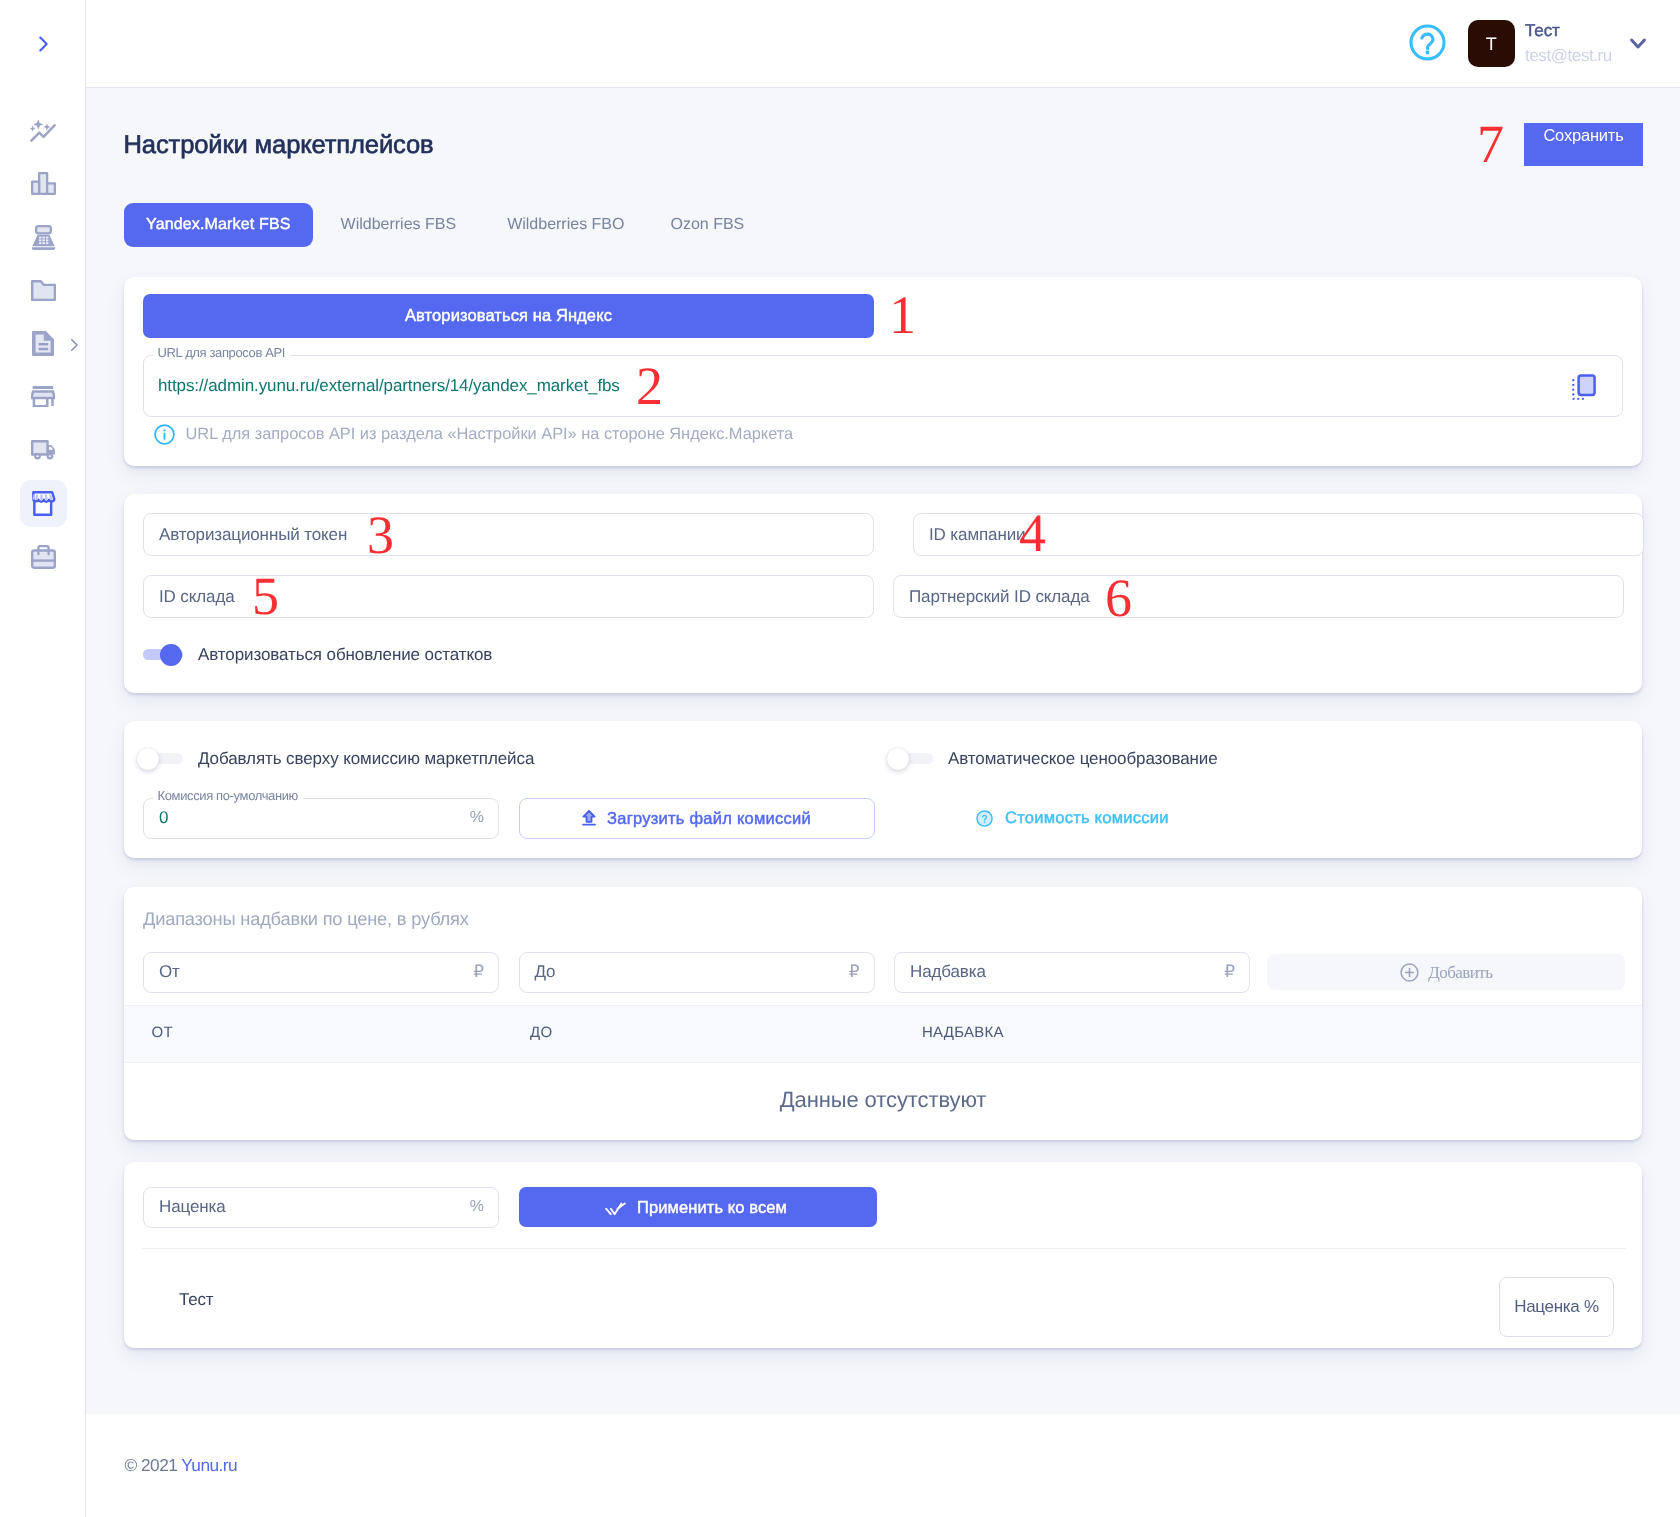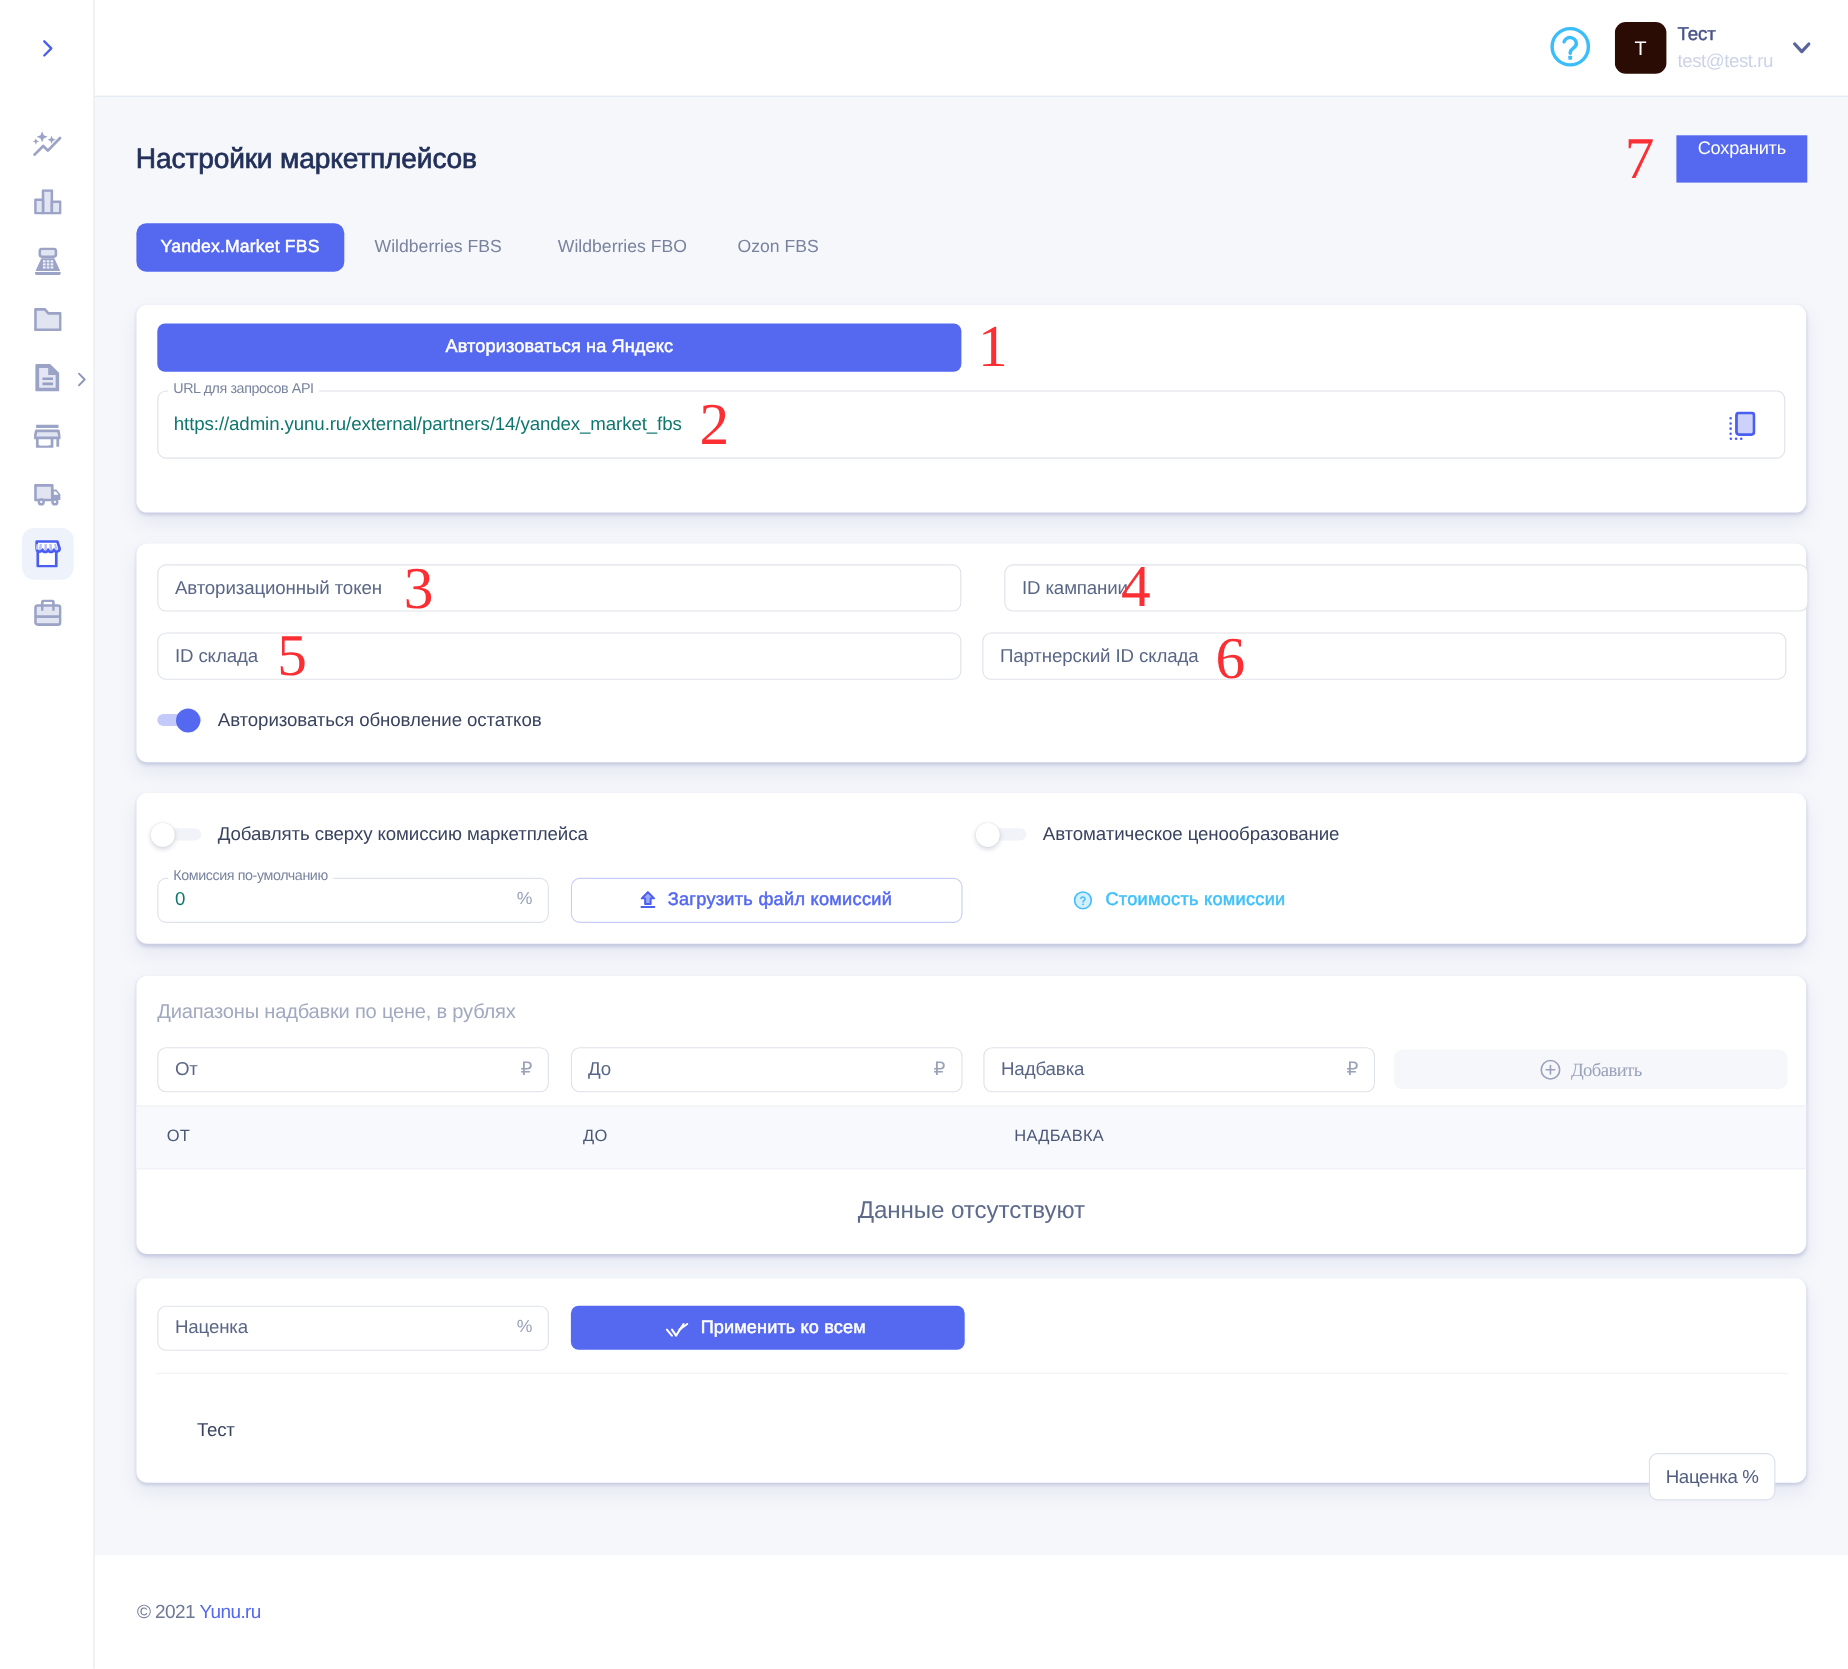--- a/index.html
+++ b/index.html
@@ -148,23 +148,23 @@
   .rng-empty{position:absolute;left:0;top:176px;width:1518px;height:74px;display:flex;
              align-items:center;justify-content:center;font-size:22px;color:#5d6a89;letter-spacing:-0.1px;}
 
   
   #card-mk{top:1162px;height:186px;}
   #f-markup{left:19px;top:24.5px;width:356px;height:41px;}
   #btn-apply{position:absolute;left:394.5px;top:25px;width:358px;height:40px;gap:8px;}
   .mk-sep{position:absolute;left:18px;top:86px;width:1484px;height:1px;background:#f0f1f6;}
   .mk-name{position:absolute;left:55px;top:129px;font-size:17px;color:#39435f;line-height:18px;
            letter-spacing:-0.2px;}
-  .mk-btn{position:absolute;left:1375px;top:115px;width:115px;height:43px;box-sizing:border-box;
+  .mk-btn{position:absolute;left:1375px;top:115px;width:115px;height:60px;box-sizing:border-box;
           background:#fff;border:1px solid #dadfea;border-radius:8px;color:#525e80;font-size:17px;
-          font-family:inherit;cursor:pointer;letter-spacing:-0.3px;margin-top:44px;}
+          font-family:inherit;cursor:pointer;letter-spacing:-0.3px;}
   .tf-suffix.rub{font-size:17px;font-family:"DejaVu Sans",sans-serif;}
 </style>
 </head>
 <body>
 
 <div class="page">
 
   <div class="sidebar">
     <div class="sb-toggle">
       <svg width="22" height="22" viewBox="0 0 24 24" fill="none">
@@ -311,20 +311,28 @@
       <span class="tf-legend">URL для запросов API</span>
       <span class="tf-val">https://admin.yunu.ru/external/partners/14/yandex_market_fbs</span>
       <span class="copy-btn">
         <svg width="26" height="26" viewBox="0 0 26 26" fill="none">
           <path d="M3.3 6.2v18.6h13.2" stroke="#4a5ef0" stroke-width="2.3" stroke-linecap="round" stroke-dasharray="0.1 4.6"></path>
           <rect x="8.6" y="1.4" width="16.0" height="19.6" rx="2.4" fill="#ccd2f9" stroke="#4a5ef0" stroke-width="2.5"></rect>
         </svg>
       </span>
     </div>
 
+    <div class="helper" id="url-helper">
+      <svg width="21" height="21" viewBox="0 0 21 21" fill="none">
+        <circle cx="10.5" cy="10.5" r="9.4" stroke="#2db4fa" stroke-width="1.7"></circle>
+        <circle cx="10.5" cy="6.4" r="1.05" fill="#2db4fa"></circle>
+        <path d="M10.5 9.4v5.6" stroke="#2db4fa" stroke-width="1.8" stroke-linecap="round"></path>
+      </svg>
+      <span>URL для запросов API из раздела «Настройки API» на стороне Яндекс.Маркета</span>
+    </div>
   </div>
 
   <div class="card" id="card-cred">
     <div class="tf" id="f-token">
       <span class="tf-ph">Авторизационный токен</span>
     </div>
     <div class="tf" id="f-camp">
       <span class="tf-ph">ID кампании</span>
     </div>
     <div class="tf" id="f-wh">

